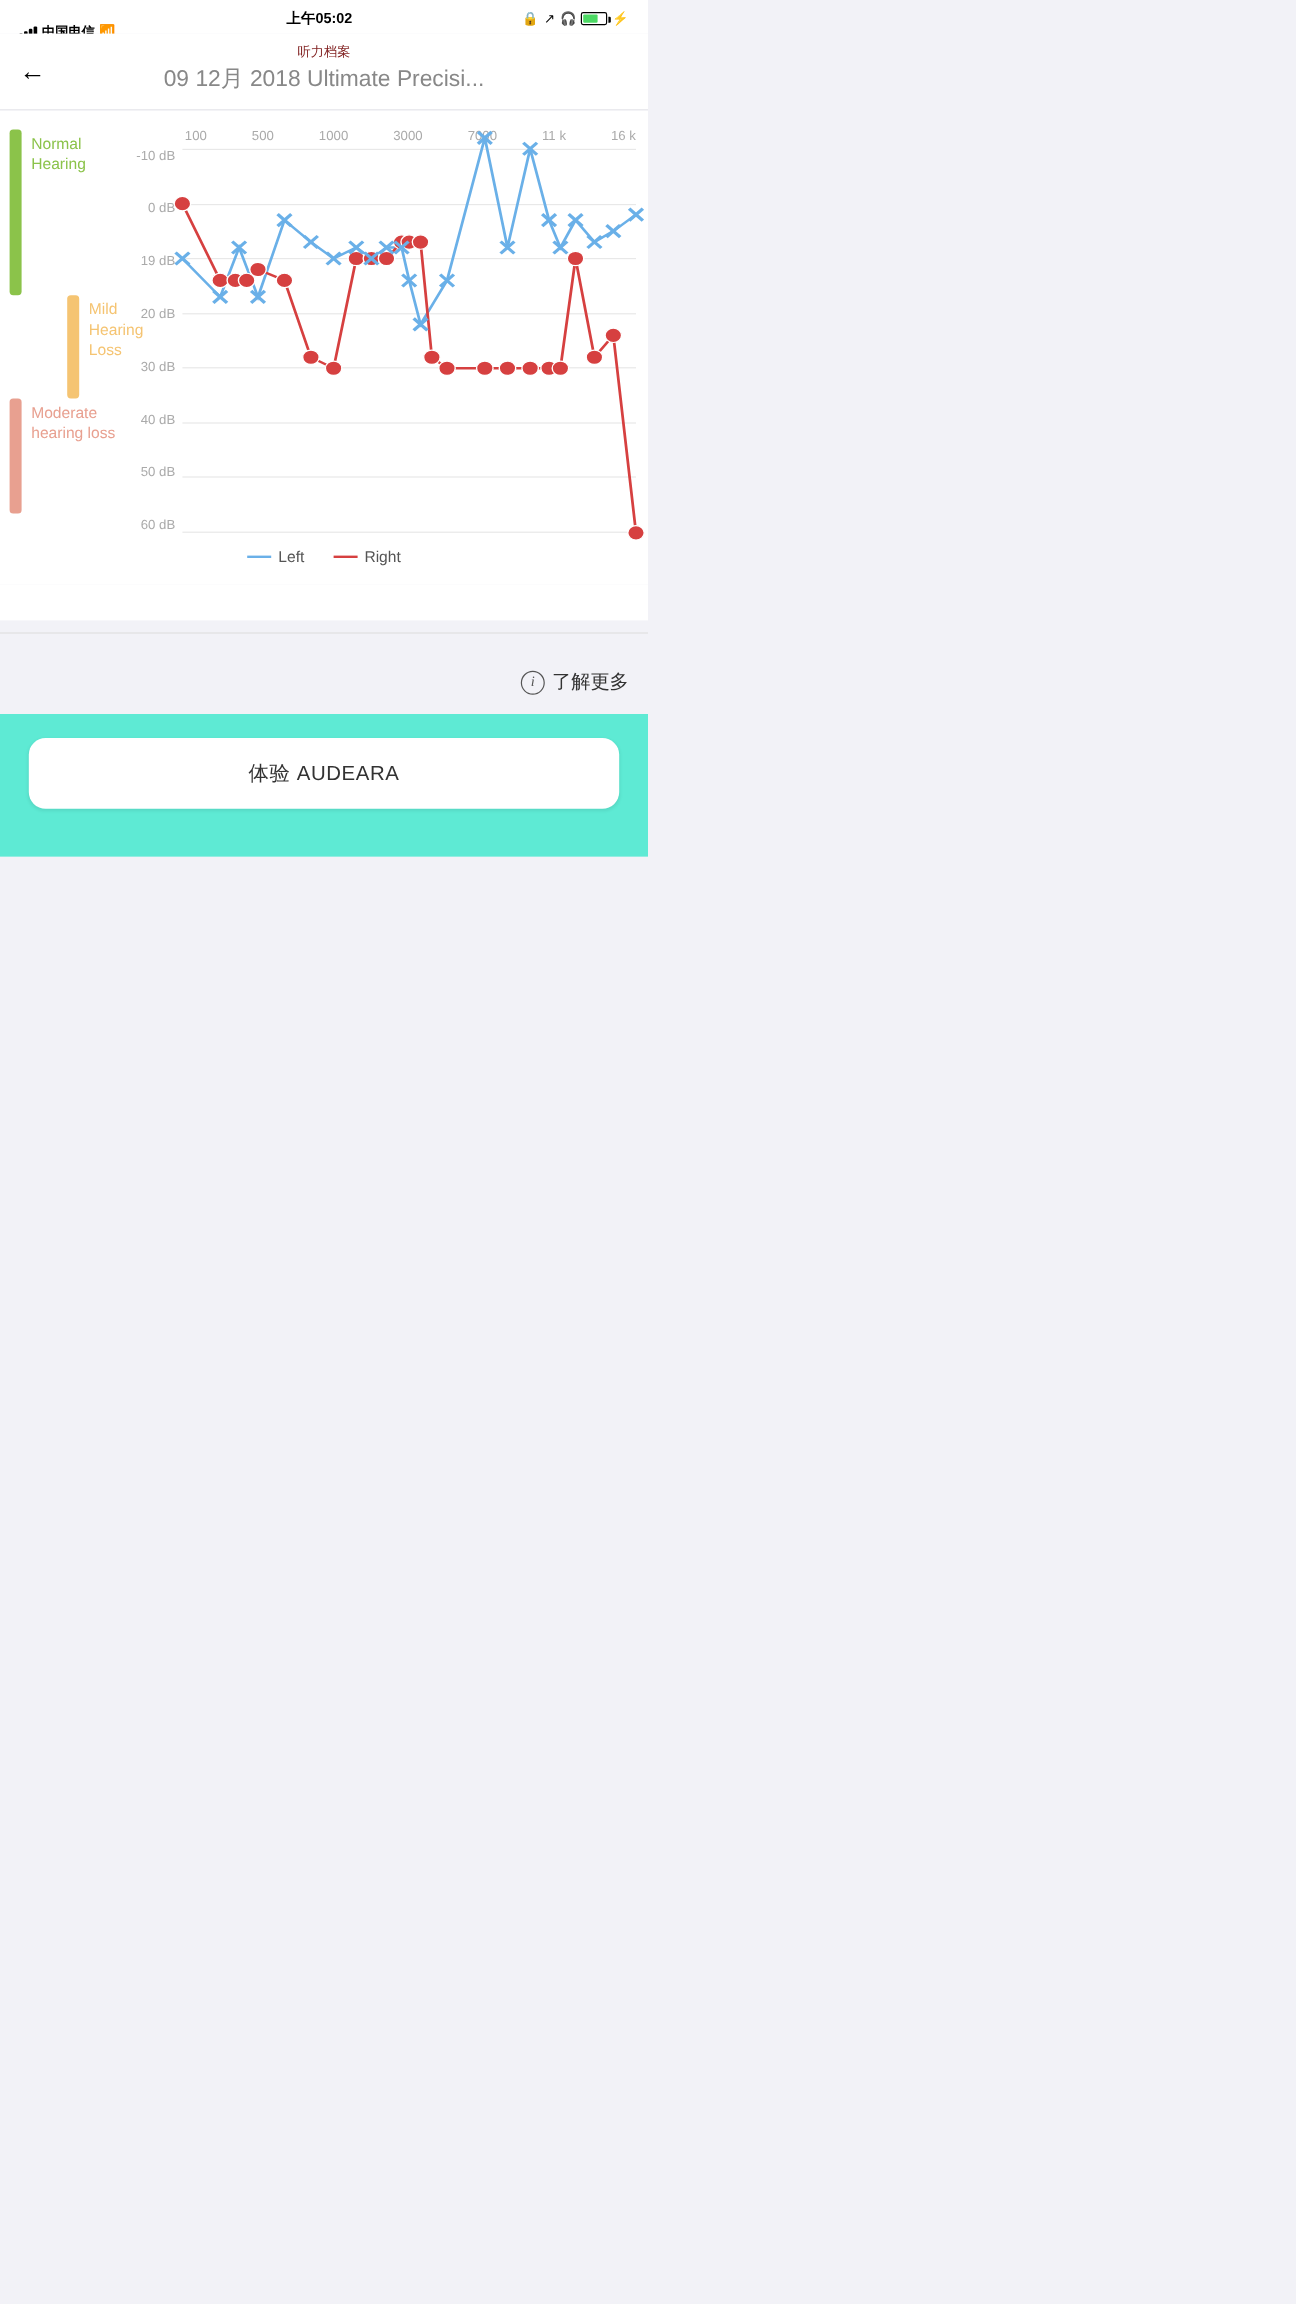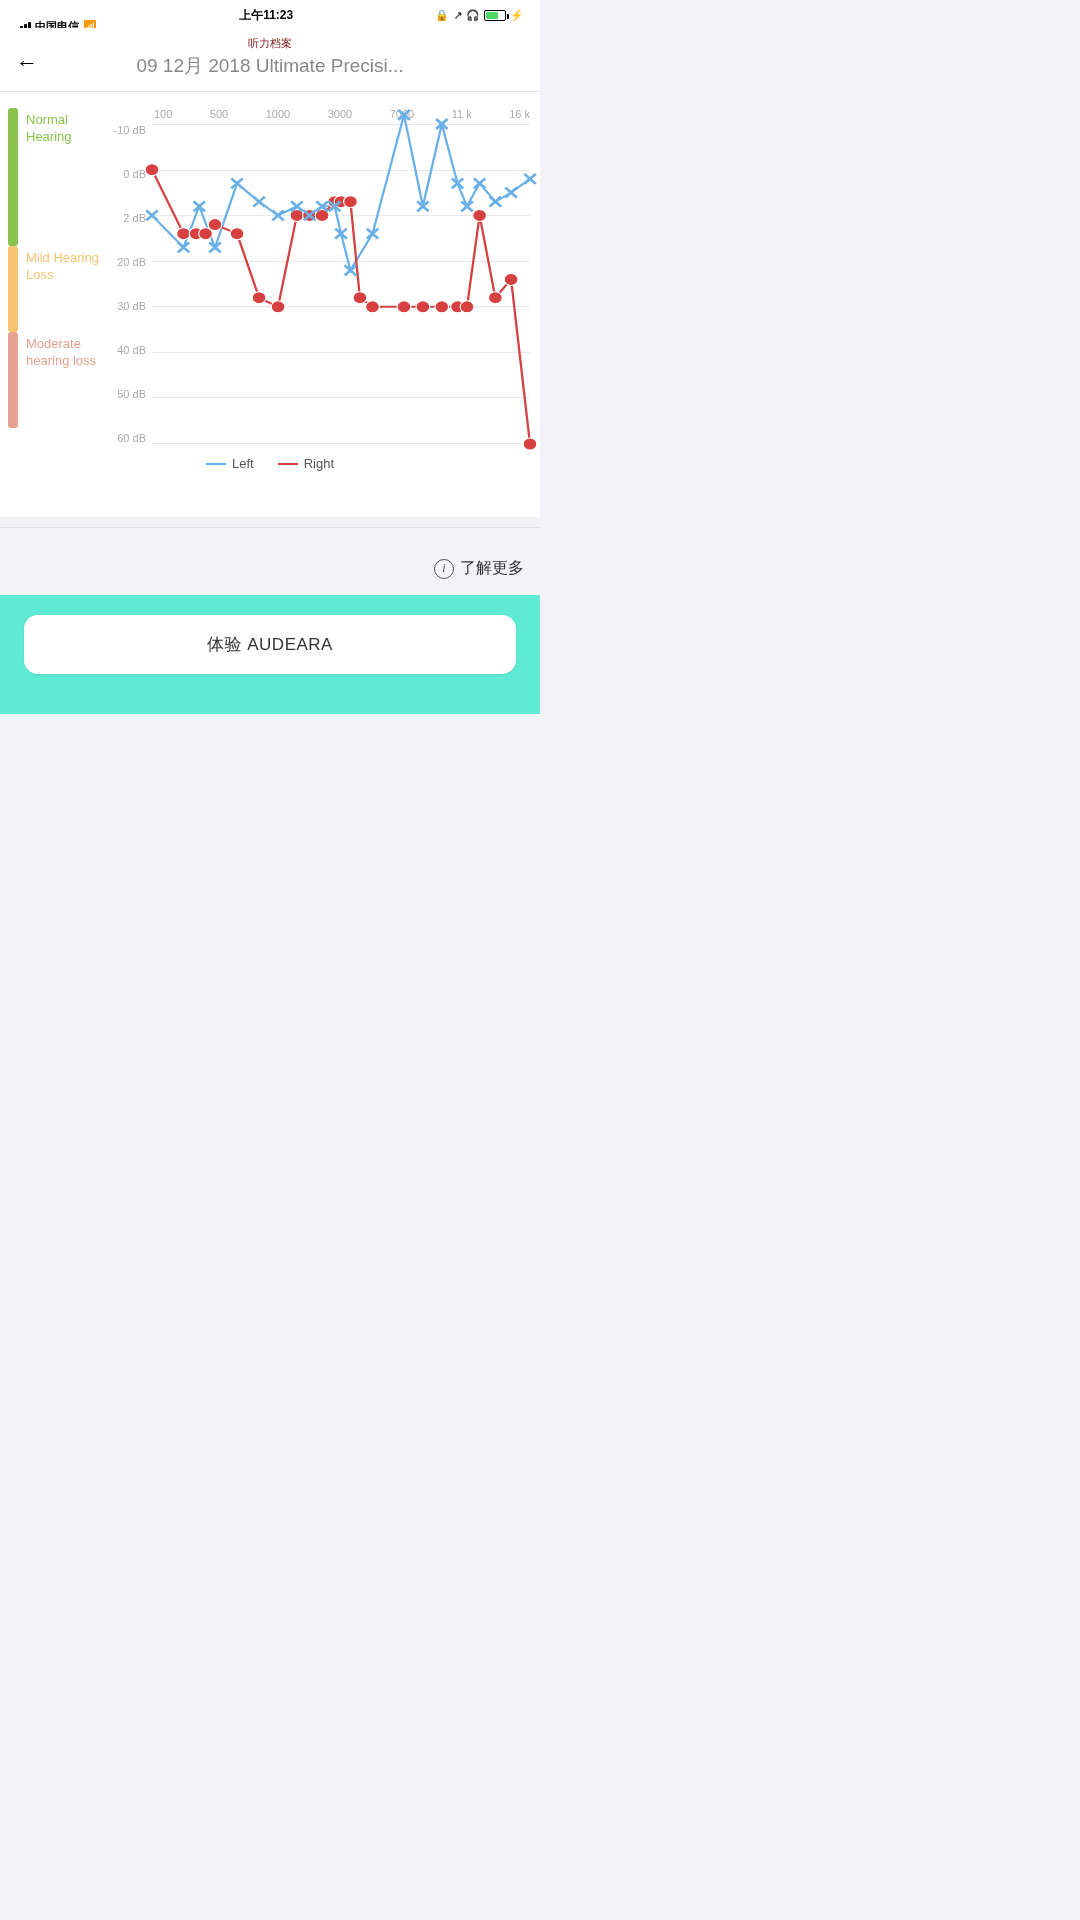--- a/index.html
+++ b/index.html
@@ -210,21 +210,21 @@
   <div class="status-left">
     <div class="signal-bars">
       <div class="signal-bar" style="height:4px"></div>
       <div class="signal-bar" style="height:6px"></div>
       <div class="signal-bar" style="height:8px"></div>
       <div class="signal-bar" style="height:10px"></div>
     </div>
     <span>中国电信</span>
     <span class="wifi-icon">📶</span>
   </div>
-  <div class="status-center">上午11:23</div>
+  <div class="status-center">上午05:02</div>
   <div class="status-right">
     <span style="font-size:11px">🔒</span>
     <span style="font-size:11px">↗</span>
     <span style="font-size:11px">🎧</span>
     <div class="battery">
       <div class="battery-fill"></div>
     </div>
     <span style="font-size:11px">⚡</span>
   </div>
 </div>
@@ -237,21 +237,21 @@
 
 <div class="chart-section">
   <div class="chart-container">
 
     <div class="sidebar-labels" id="sidebar-labels">
 
     <div class="sidebar-band" style="height: 138px; align-items: flex-start;">
           <div class="sidebar-color-bar" style="height: 138px; background: rgb(139, 195, 74);"></div>
           <div class="sidebar-label" style="color: rgb(139, 195, 74);">Normal Hearing</div>
         </div>
-        <div class="sidebar-band" style="height: 86px; align-items: flex-start;">
+        <div class="sidebar-band" style="height: 86px; align-items: flex-start; margin-left: 48px;">
           <div class="sidebar-color-bar" style="height: 86px; background: rgb(245, 196, 114);"></div>
           <div class="sidebar-label" style="color: rgb(245, 196, 114);">Mild Hearing Loss</div>
         </div>
         <div class="sidebar-band" style="height: 96px; align-items: flex-start;">
           <div class="sidebar-color-bar" style="height: 96px; background: rgb(232, 160, 144);"></div>
           <div class="sidebar-label" style="color: rgb(232, 160, 144);">Moderate hearing loss</div>
         </div>
       </div>
 
     <div class="chart-area">
@@ -264,21 +264,21 @@
           <span>7000</span>
           <span>11 k</span>
           <span>16 k</span>
         </div>
 
       <div class="chart-body">
 
         <div class="y-axis" id="y-axis">
             <div>-10 dB</div>
             <div>0 dB</div>
-            <div>2 dB</div>
+            <div>19 dB</div>
             <div>20 dB</div>
             <div>30 dB</div>
             <div>40 dB</div>
             <div>50 dB</div>
             <div>60 dB</div>
           </div>
 
         <div class="grid-and-plot" id="grid-plot" style="height: 320px;">
           <div class="grid-lines" id="grid-lines">
               <div class="grid-line"></div>

